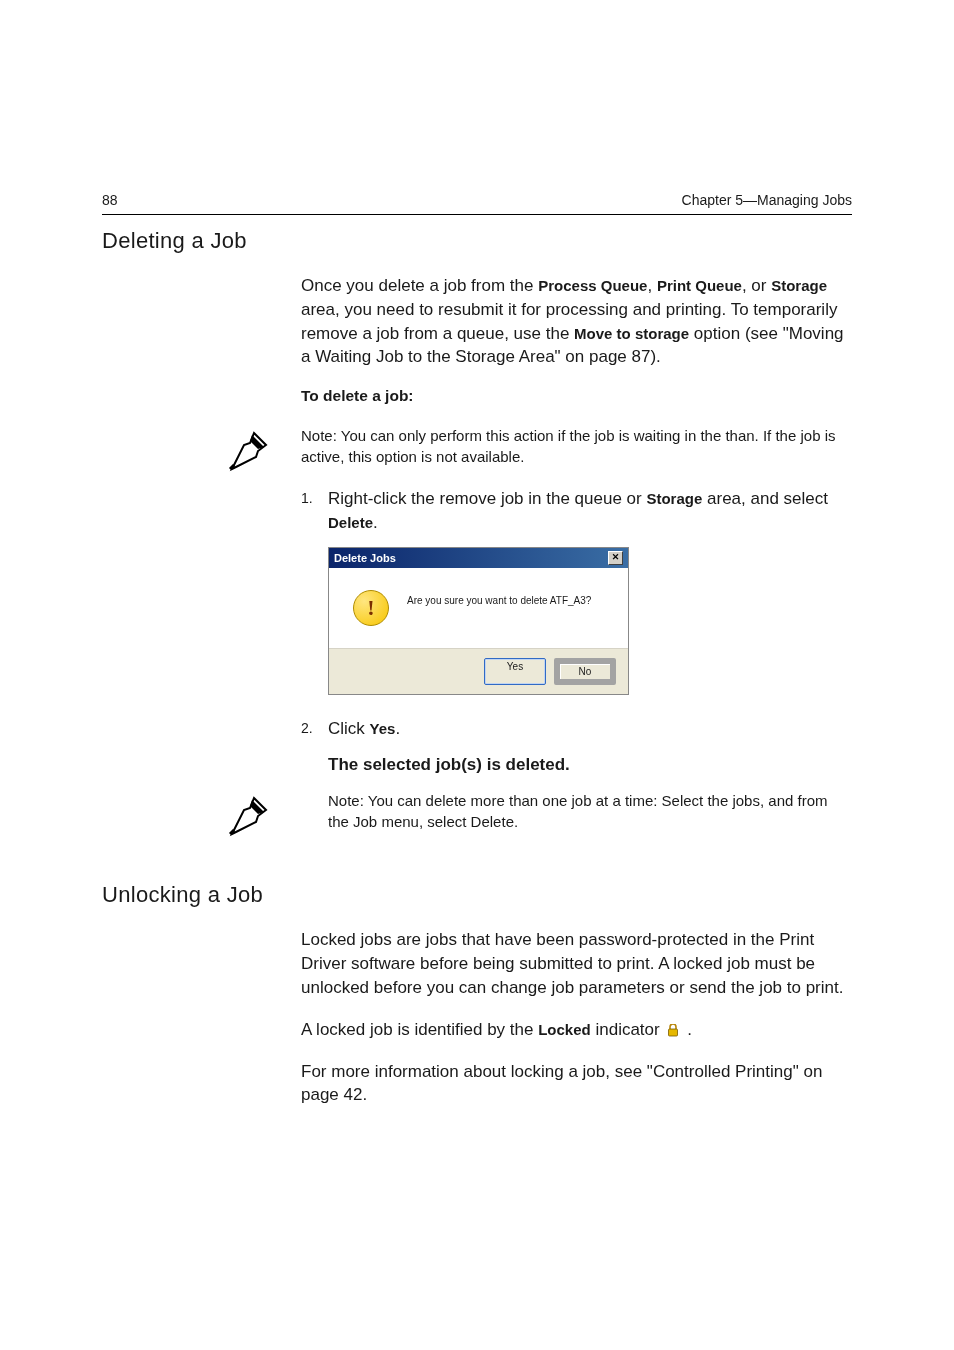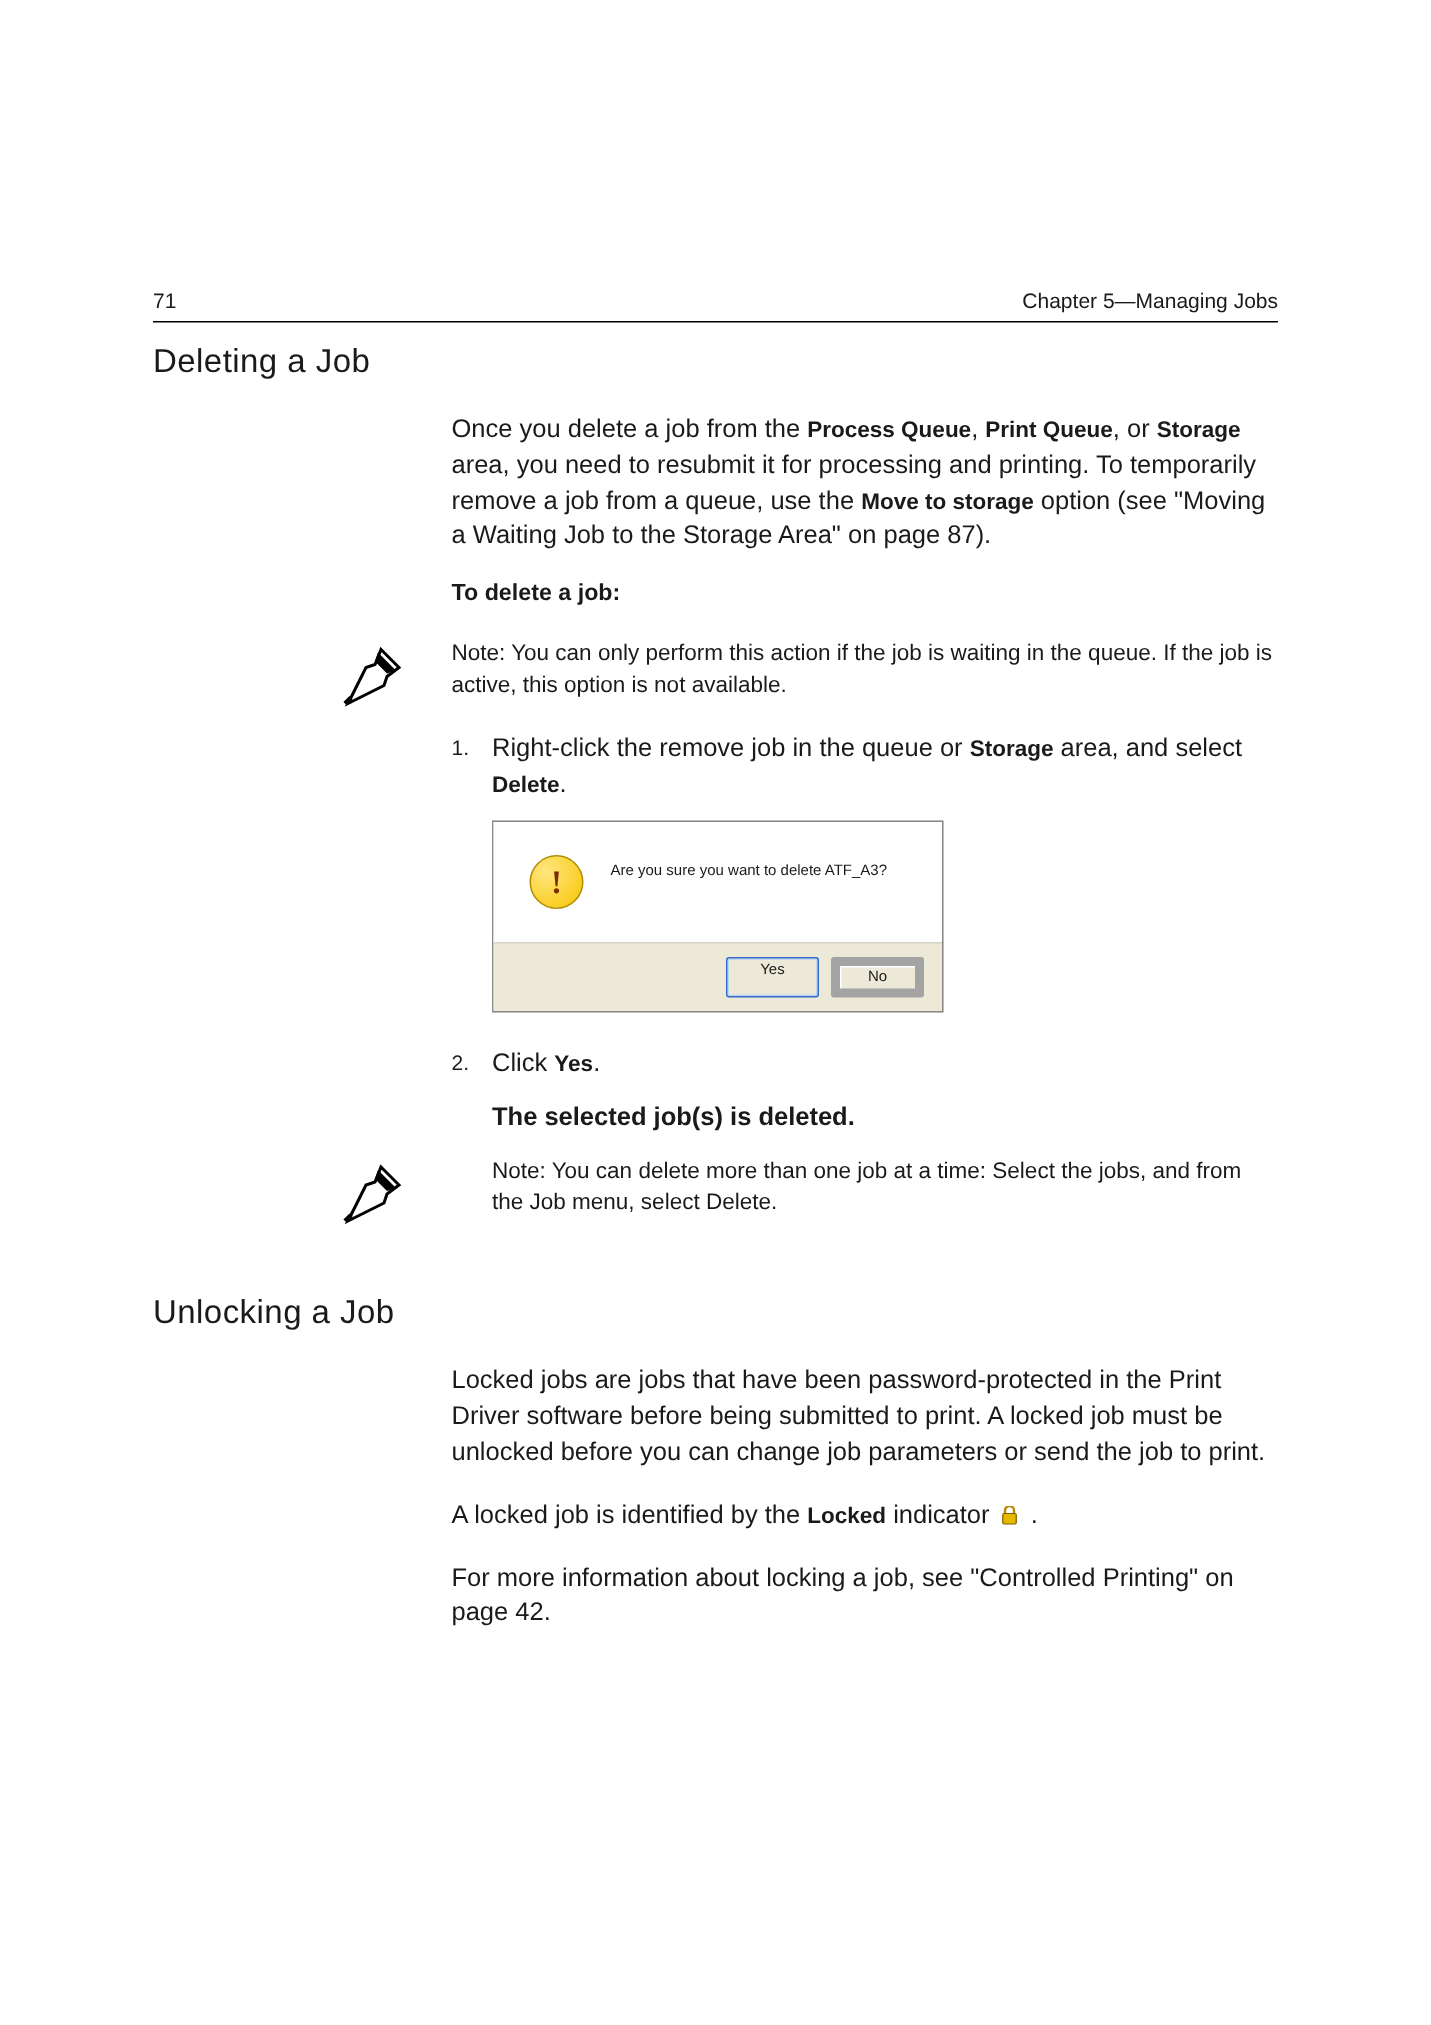--- a/index.html
+++ b/index.html
@@ -202,21 +202,21 @@
       margin: 0 2px;
     }
     .body-col.second {
       margin-top: 0;
     }
   </style>
 </head>
 <body>
 
 <div class="header">
-  <span>71</span>
+  <span>88</span>
   <span>Chapter 5—Managing Jobs</span>
 </div>
 <div class="header-line"></div>
 
 <div class="content">
   <h2 class="section-heading">Deleting a Job</h2>
 
   <div class="body-col">
     <p class="para">
       <span>Once you delete a job from the </span><span class="bold-inline">Process Queue</span><span>, </span><span class="bold-inline">Print Queue</span><span>, or </span><span class="bold-inline">Storage</span><span> area, you need to resubmit it for processing and printing. To temporarily remove a job from a queue, use the </span><span class="bold-inline">Move to storage</span><span> option (see "Moving a Waiting Job to the Storage Area" on page 87).</span>
@@ -224,32 +224,36 @@
 
     <p class="sub-heading">To delete a job:</p>
 
     <div class="note-block">
       <svg class="note-icon" viewBox="0 0 46 46">
         <path d="M28 6 L40 18 L32 24 L30 30 L10 40 L6 42 L8 38 L18 18 L24 16 Z" fill="none" stroke="#000" stroke-width="2"></path>
         <path d="M26 8 L38 20 L32 22 L24 14 Z" fill="#000"></path>
         <path d="M8 38 L4 42" stroke="#000" stroke-width="3"></path>
       </svg>
       <p class="note-text">
-        <span class="note-label">Note:</span><span>  You can only perform this action if the job is waiting in the queue. If the job is active, this option is not available.</span>
+        <span class="note-label">Note:</span><span>  You can only perform this action if the job is waiting in the than. If the job is active, this option is not available.</span>
       </p>
     </div>
 
     <div class="ordered-item">
       <div class="ordered-num">1.</div>
       <div>
         <span>Right-click the remove job in the queue or </span><span class="bold-inline">Storage</span><span> area, and select </span><span class="bold-inline">Delete</span><span>.</span>
       </div>
     </div>
 
     <div class="dialog">
+      <div class="dialog-titlebar">
+        <span>Delete Jobs</span>
+        <div class="dialog-close">✕</div>
+      </div>
       <div class="dialog-body">
         <div class="warn-icon-wrap">
           <span class="warn-mark">!</span>
         </div>
         <div class="dialog-msg">Are you sure you want to delete ATF_A3?</div>
       </div>
       <div class="dialog-buttons">
         <div class="dialog-btn primary">Yes</div>
         <div class="dialog-btn">No</div>
       </div>

